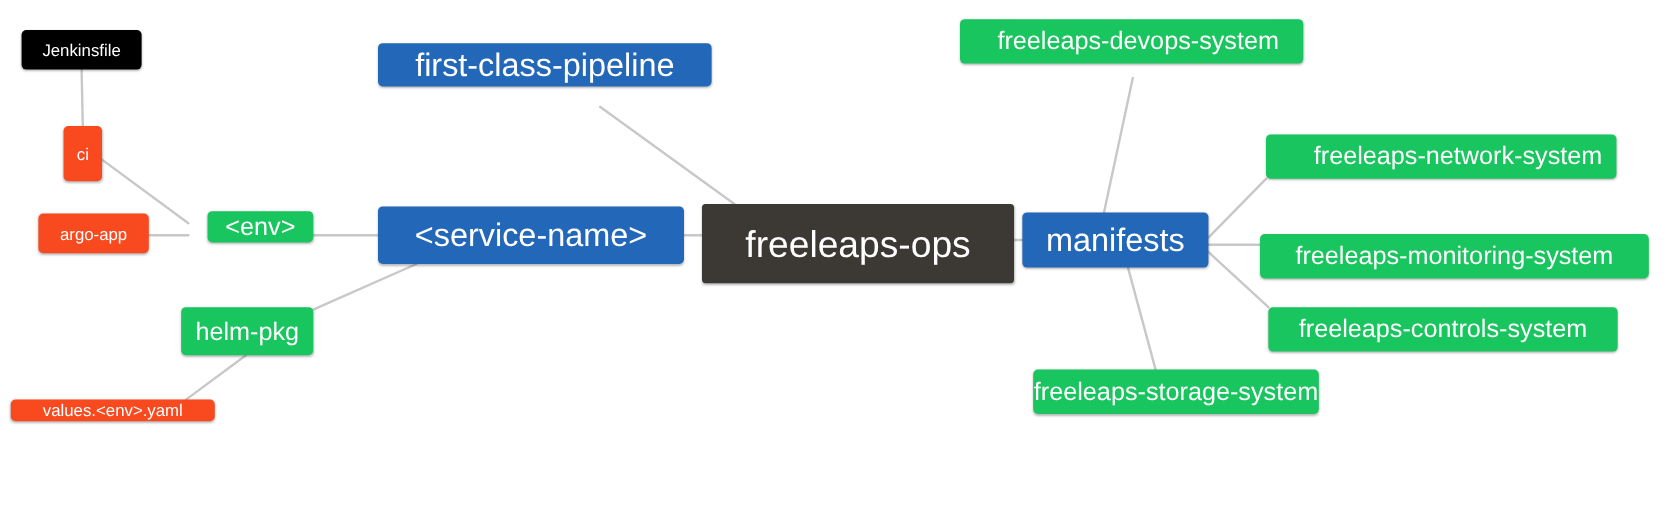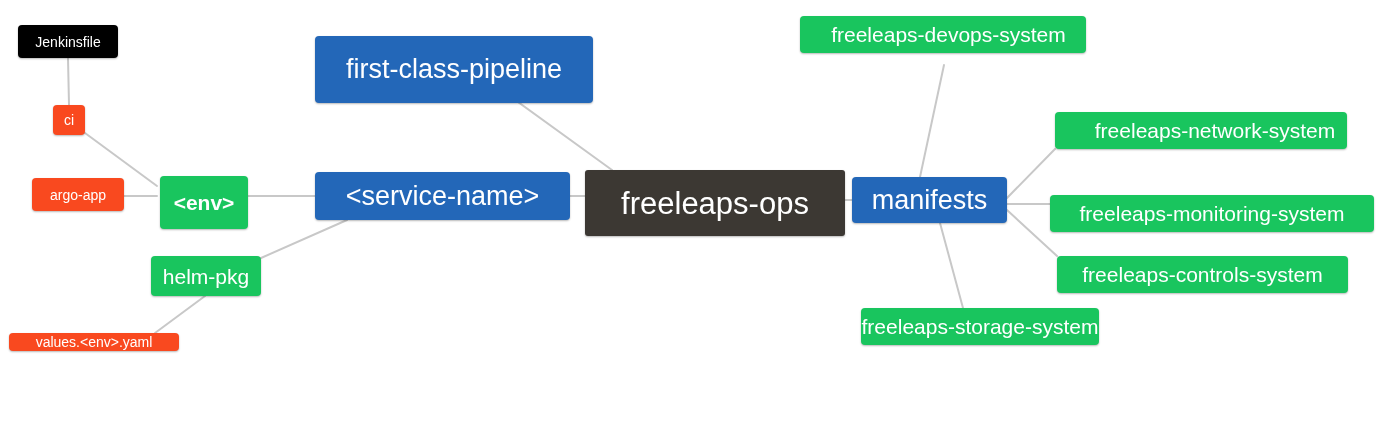--- a/index.html
+++ b/index.html
@@ -71,36 +71,36 @@
       <line x1="920" y1="177" x2="944" y2="65" stroke="#c8c8c8" stroke-width="2" stroke-linecap="round"></line>
       <line x1="1007" y1="198" x2="1055" y2="149" stroke="#c8c8c8" stroke-width="2" stroke-linecap="round"></line>
       <line x1="1007" y1="204" x2="1050" y2="204" stroke="#c8c8c8" stroke-width="2" stroke-linecap="round"></line>
       <line x1="1007" y1="210" x2="1057" y2="256" stroke="#c8c8c8" stroke-width="2" stroke-linecap="round"></line>
       <line x1="940" y1="223" x2="963" y2="308" stroke="#c8c8c8" stroke-width="2" stroke-linecap="round"></line>
     </svg>
   <div id="node-layer">
       <div class="node orange s-xs" style="left: 18px; top: 25px; width: 100px; height: 33px;">
         <span>Jenkinsfile</span>
       </div>
-      <div class="node red s-xs" style="left: 53px; top: 105px; width: 32px; height: 30px; text-align: center;">
+      <div class="node red s-xs" style="left: 53px; top: 105px; width: 32px; height: 46px; text-align: center;">
         <span>ci</span>
       </div>
       <div class="node red s-xs" style="left: 32px; top: 178px; width: 92px; height: 33px;">
         <span>argo-app</span>
       </div>
-      <div class="node green s-md" style="left: 160px; top: 176px; width: 88px; height: 53px; font-weight: bold;">
+      <div class="node green s-md" style="left: 173px; top: 176px; width: 88px; height: 26px;">
         <span>&lt;env&gt;</span>
       </div>
       <div class="node green s-md" style="left: 151px; top: 256px; width: 110px; height: 40px;">
         <span>helm-pkg</span>
       </div>
       <div class="node red s-xs" style="left: 9px; top: 333px; width: 170px; height: 18px;">
         <span>values.&lt;env&gt;.yaml</span>
       </div>
-      <div class="node blue s-lg" style="left: 315px; top: 36px; width: 278px; height: 67px;">
+      <div class="node blue s-lg" style="left: 315px; top: 36px; width: 278px; height: 36px;">
         <span>first-class-pipeline</span>
       </div>
       <div class="node blue s-lg" style="left: 315px; top: 172px; width: 255px; height: 48px;">
         <span>&lt;service-name&gt;</span>
       </div>
       <div class="node root s-xl" style="left: 585px; top: 170px; width: 260px; height: 66px;">
         <span>freeleaps-ops</span>
       </div>
       <div class="node blue s-lg" style="left: 852px; top: 177px; width: 155px; height: 46px;">
         <span>manifests</span>

